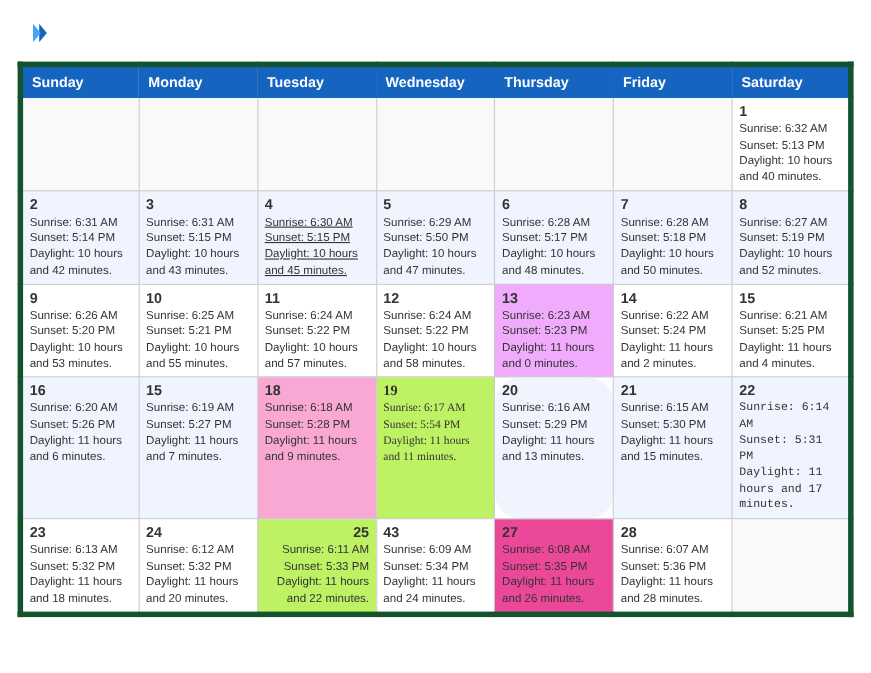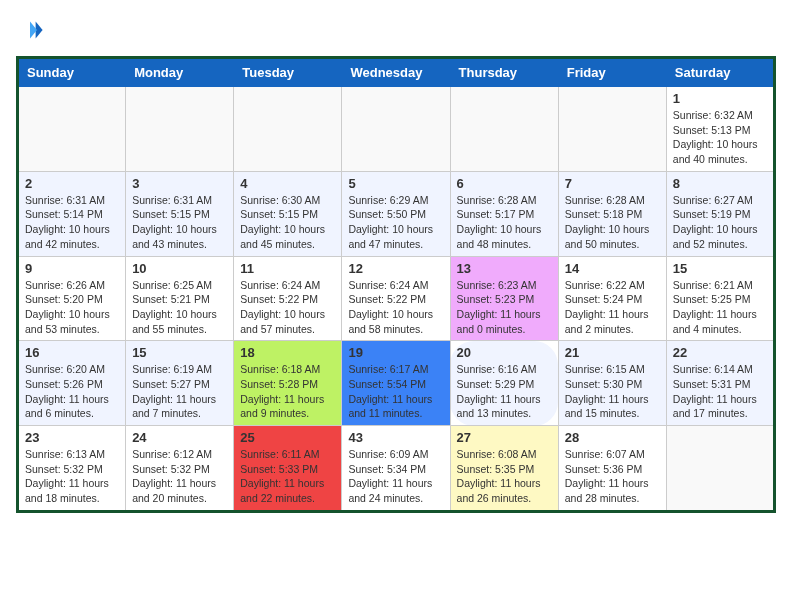--- a/index.html
+++ b/index.html
@@ -40,21 +40,21 @@
       color: #333;
       font-weight: normal;
     }
     .location {
       font-size: 14px;
       color: #555;
     }
     .calendar {
       width: 100%;
       border-collapse: collapse;
-      border: 3px solid #14532d;
+      border: 5px solid #14532d;
     }
     .calendar th {
       background: #1565c0;
       color: #fff;
       font-size: 13px;
       font-weight: bold;
       padding: 6px 8px;
       text-align: left;
       border: 1px solid #1565c0;
     }
@@ -146,21 +146,21 @@
 Daylight: 10 hours and 42 minutes.</div>
         </td>
         <td style="background: rgb(240, 244, 255);">
           <div class="day-number">3</div>
           <div class="day-info" style="white-space: pre-line;">Sunrise: 6:31 AM
 Sunset: 5:15 PM
 Daylight: 10 hours and 43 minutes.</div>
         </td>
         <td style="background: rgb(240, 244, 255);">
           <div class="day-number">4</div>
-          <div class="day-info" style="white-space: pre-line;">Sunrise: 6:30 AM
+          <div class="day-info" style="white-space: pre-line; text-decoration: underline;">Sunrise: 6:30 AM
 Sunset: 5:15 PM
 Daylight: 10 hours and 45 minutes.</div>
         </td>
         <td style="background: rgb(240, 244, 255);">
           <div class="day-number">5</div>
           <div class="day-info" style="white-space: pre-line;">Sunrise: 6:29 AM
 Sunset: 5:50 PM
 Daylight: 10 hours and 47 minutes.</div>
         </td>
         <td style="background: rgb(240, 244, 255);">
@@ -232,77 +232,77 @@
           <div class="day-info" style="white-space: pre-line;">Sunrise: 6:20 AM
 Sunset: 5:26 PM
 Daylight: 11 hours and 6 minutes.</div>
         </td>
         <td style="background: rgb(240, 244, 255);">
           <div class="day-number">15</div>
           <div class="day-info" style="white-space: pre-line;">Sunrise: 6:19 AM
 Sunset: 5:27 PM
 Daylight: 11 hours and 7 minutes.</div>
         </td>
-        <td style="background: #bef264;">
+        <td style="background: #f9a8d4;">
           <div class="day-number">18</div>
           <div class="day-info" style="white-space: pre-line;">Sunrise: 6:18 AM
 Sunset: 5:28 PM
 Daylight: 11 hours and 9 minutes.</div>
         </td>
-        <td style="background: #3b82f6;">
+        <td style="background: #bef264; font-family: Liberation Serif, serif;">
           <div class="day-number">19</div>
           <div class="day-info" style="white-space: pre-line;">Sunrise: 6:17 AM
 Sunset: 5:54 PM
 Daylight: 11 hours and 11 minutes.</div>
         </td>
         <td style="background: rgb(240, 244, 255); border-radius: 24px;">
           <div class="day-number">20</div>
           <div class="day-info" style="white-space: pre-line;">Sunrise: 6:16 AM
 Sunset: 5:29 PM
 Daylight: 11 hours and 13 minutes.</div>
         </td>
         <td style="background: rgb(240, 244, 255);">
           <div class="day-number">21</div>
           <div class="day-info" style="white-space: pre-line;">Sunrise: 6:15 AM
 Sunset: 5:30 PM
 Daylight: 11 hours and 15 minutes.</div>
         </td>
         <td style="background: rgb(240, 244, 255);">
           <div class="day-number">22</div>
-          <div class="day-info" style="white-space: pre-line;">Sunrise: 6:14 AM
+          <div class="day-info" style="white-space: pre-line; font-family: Liberation Mono, monospace;">Sunrise: 6:14 AM
 Sunset: 5:31 PM
 Daylight: 11 hours and 17 minutes.</div>
         </td>
       </tr>
       <tr>
         <td style="background: rgb(255, 255, 255);">
           <div class="day-number">23</div>
           <div class="day-info" style="white-space: pre-line;">Sunrise: 6:13 AM
 Sunset: 5:32 PM
 Daylight: 11 hours and 18 minutes.</div>
         </td>
         <td style="background: rgb(255, 255, 255);">
           <div class="day-number">24</div>
           <div class="day-info" style="white-space: pre-line;">Sunrise: 6:12 AM
 Sunset: 5:32 PM
 Daylight: 11 hours and 20 minutes.</div>
         </td>
-        <td style="background: #ef4444;">
+        <td style="background: #bef264; text-align: right;">
           <div class="day-number">25</div>
           <div class="day-info" style="white-space: pre-line;">Sunrise: 6:11 AM
 Sunset: 5:33 PM
 Daylight: 11 hours and 22 minutes.</div>
         </td>
         <td style="background: rgb(255, 255, 255);">
           <div class="day-number">43</div>
           <div class="day-info" style="white-space: pre-line;">Sunrise: 6:09 AM
 Sunset: 5:34 PM
 Daylight: 11 hours and 24 minutes.</div>
         </td>
-        <td style="background: #fef9c3;">
+        <td style="background: #ec4899;">
           <div class="day-number">27</div>
           <div class="day-info" style="white-space: pre-line;">Sunrise: 6:08 AM
 Sunset: 5:35 PM
 Daylight: 11 hours and 26 minutes.</div>
         </td>
         <td style="background: rgb(255, 255, 255);">
           <div class="day-number">28</div>
           <div class="day-info" style="white-space: pre-line;">Sunrise: 6:07 AM
 Sunset: 5:36 PM
 Daylight: 11 hours and 28 minutes.</div>

